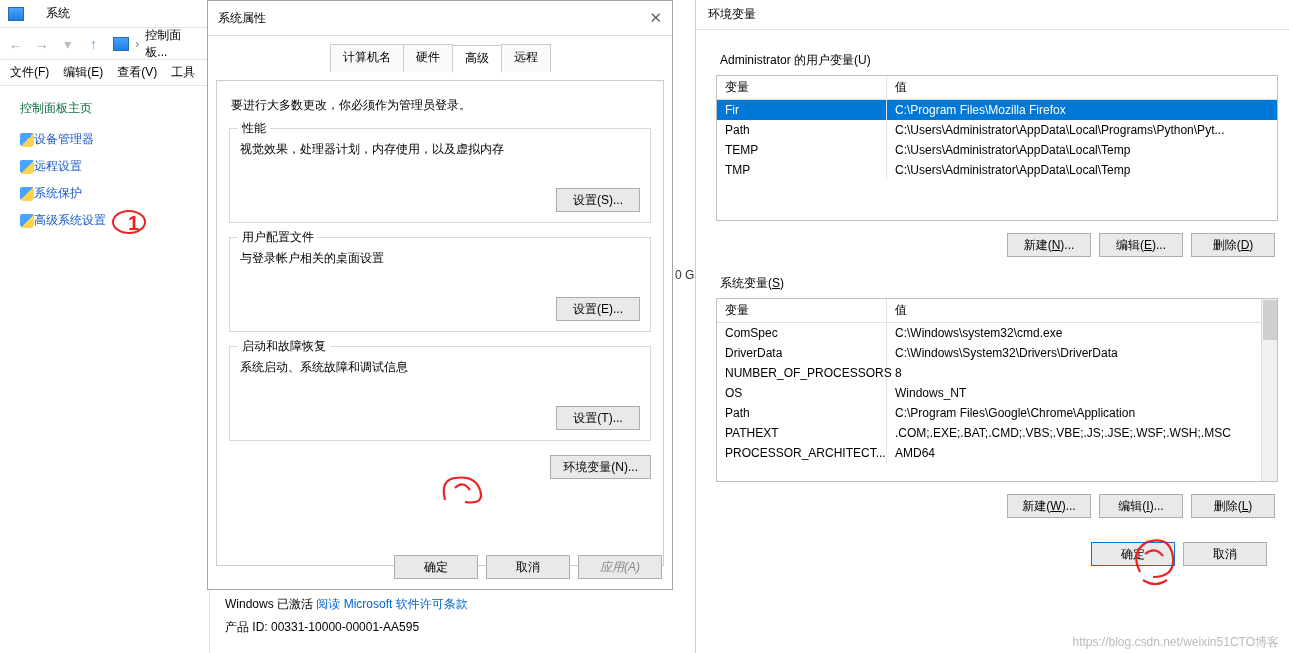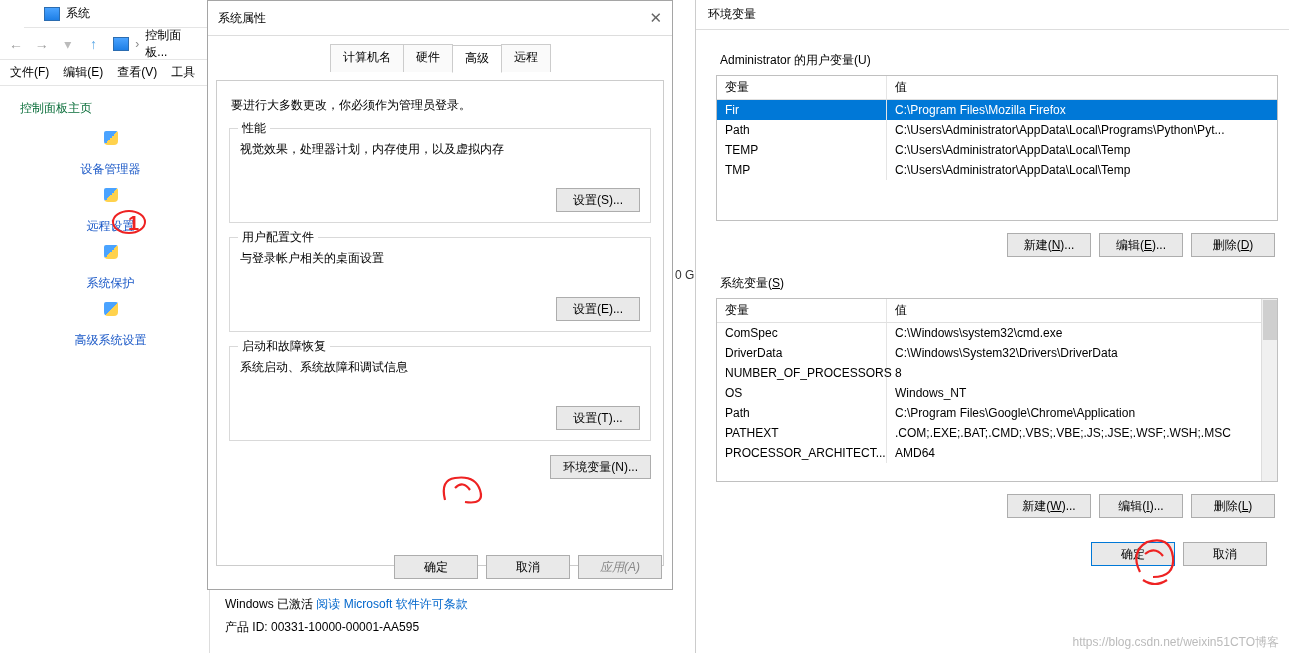--- a/index.html
+++ b/index.html
@@ -1,26 +1,26 @@
 <!DOCTYPE html>
 <html><head>
 <meta charset="utf-8">
 <style>
 *{box-sizing:border-box;margin:0;padding:0;font-family:"Microsoft YaHei","Segoe UI",sans-serif;font-size:12px;}
 body{background:#fff;color:#000;width:1289px;height:653px;overflow:hidden;position:relative;}
 .syswin{position:absolute;left:0;top:0;width:210px;height:653px;border-right:1px solid #ddd;}
-.title-bar{height:28px;display:flex;align-items:center;padding:0 20px;gap:6px;background:#fff;border-bottom:1px solid #e5e5e5;margin-left:24px;}
+.title-bar{height:28px;display:flex;align-items:center;padding:0 8px;gap:22px;background:#fff;border-bottom:1px solid #e5e5e5;}
 .icon-pc{width:16px;height:14px;background:linear-gradient(#4aa3ff,#1e7fe6);border:1px solid #2b6cb0;}
 .nav-row{height:32px;display:flex;align-items:center;padding:0 6px;gap:6px;border-bottom:1px solid #e5e5e5;}
 .arrow{width:20px;height:20px;display:flex;align-items:center;justify-content:center;color:#9c9c9c;font-size:14px;}
 .sep{color:#888;}
 .menu-row{height:26px;display:flex;align-items:center;padding:0 10px;gap:14px;border-bottom:1px solid #e5e5e5;}
 .side-body{padding:14px 8px 0 20px;}
 .side-title{color:#0a6e3a;margin-bottom:14px;}
-.side-link{display:flex;align-items:center;gap:16px;margin:10px 0;color:#1a58c7;cursor:pointer;flex-direction:column;}
+.side-link{display:flex;align-items:center;gap:0;margin:10px 0;color:#1a58c7;cursor:pointer;}
 .shield{width:14px;height:14px;background:linear-gradient(135deg,#4aa3ff 50%,#ffd24d 50%);border-radius:2px 2px 4px 4px;}
 .red-circle{position:absolute;border:2px solid #e22;border-radius:50%;}
 .red-free{position:absolute;color:#e22;font-size:20px;font-weight:bold;}
 
 
 .props{position:absolute;left:207px;top:0;width:466px;height:590px;background:#fff;border:1px solid #a5a5a5;}
 .props .tbar{height:30px;background:#fff;display:flex;align-items:center;padding:17px 10px;justify-content:space-between;border-bottom:1px solid #ddd;}
 .close-x{color:#666;font-size:15px;cursor:pointer;}
 .tabs{display:flex;height:28px;margin:8px 8px 8px 8px;justify-content:center;}
 .tab{padding:4px 12px;border:1px solid #ccc;border-bottom:none;background:#fafafa;margin-right:-1px;cursor:pointer;}

